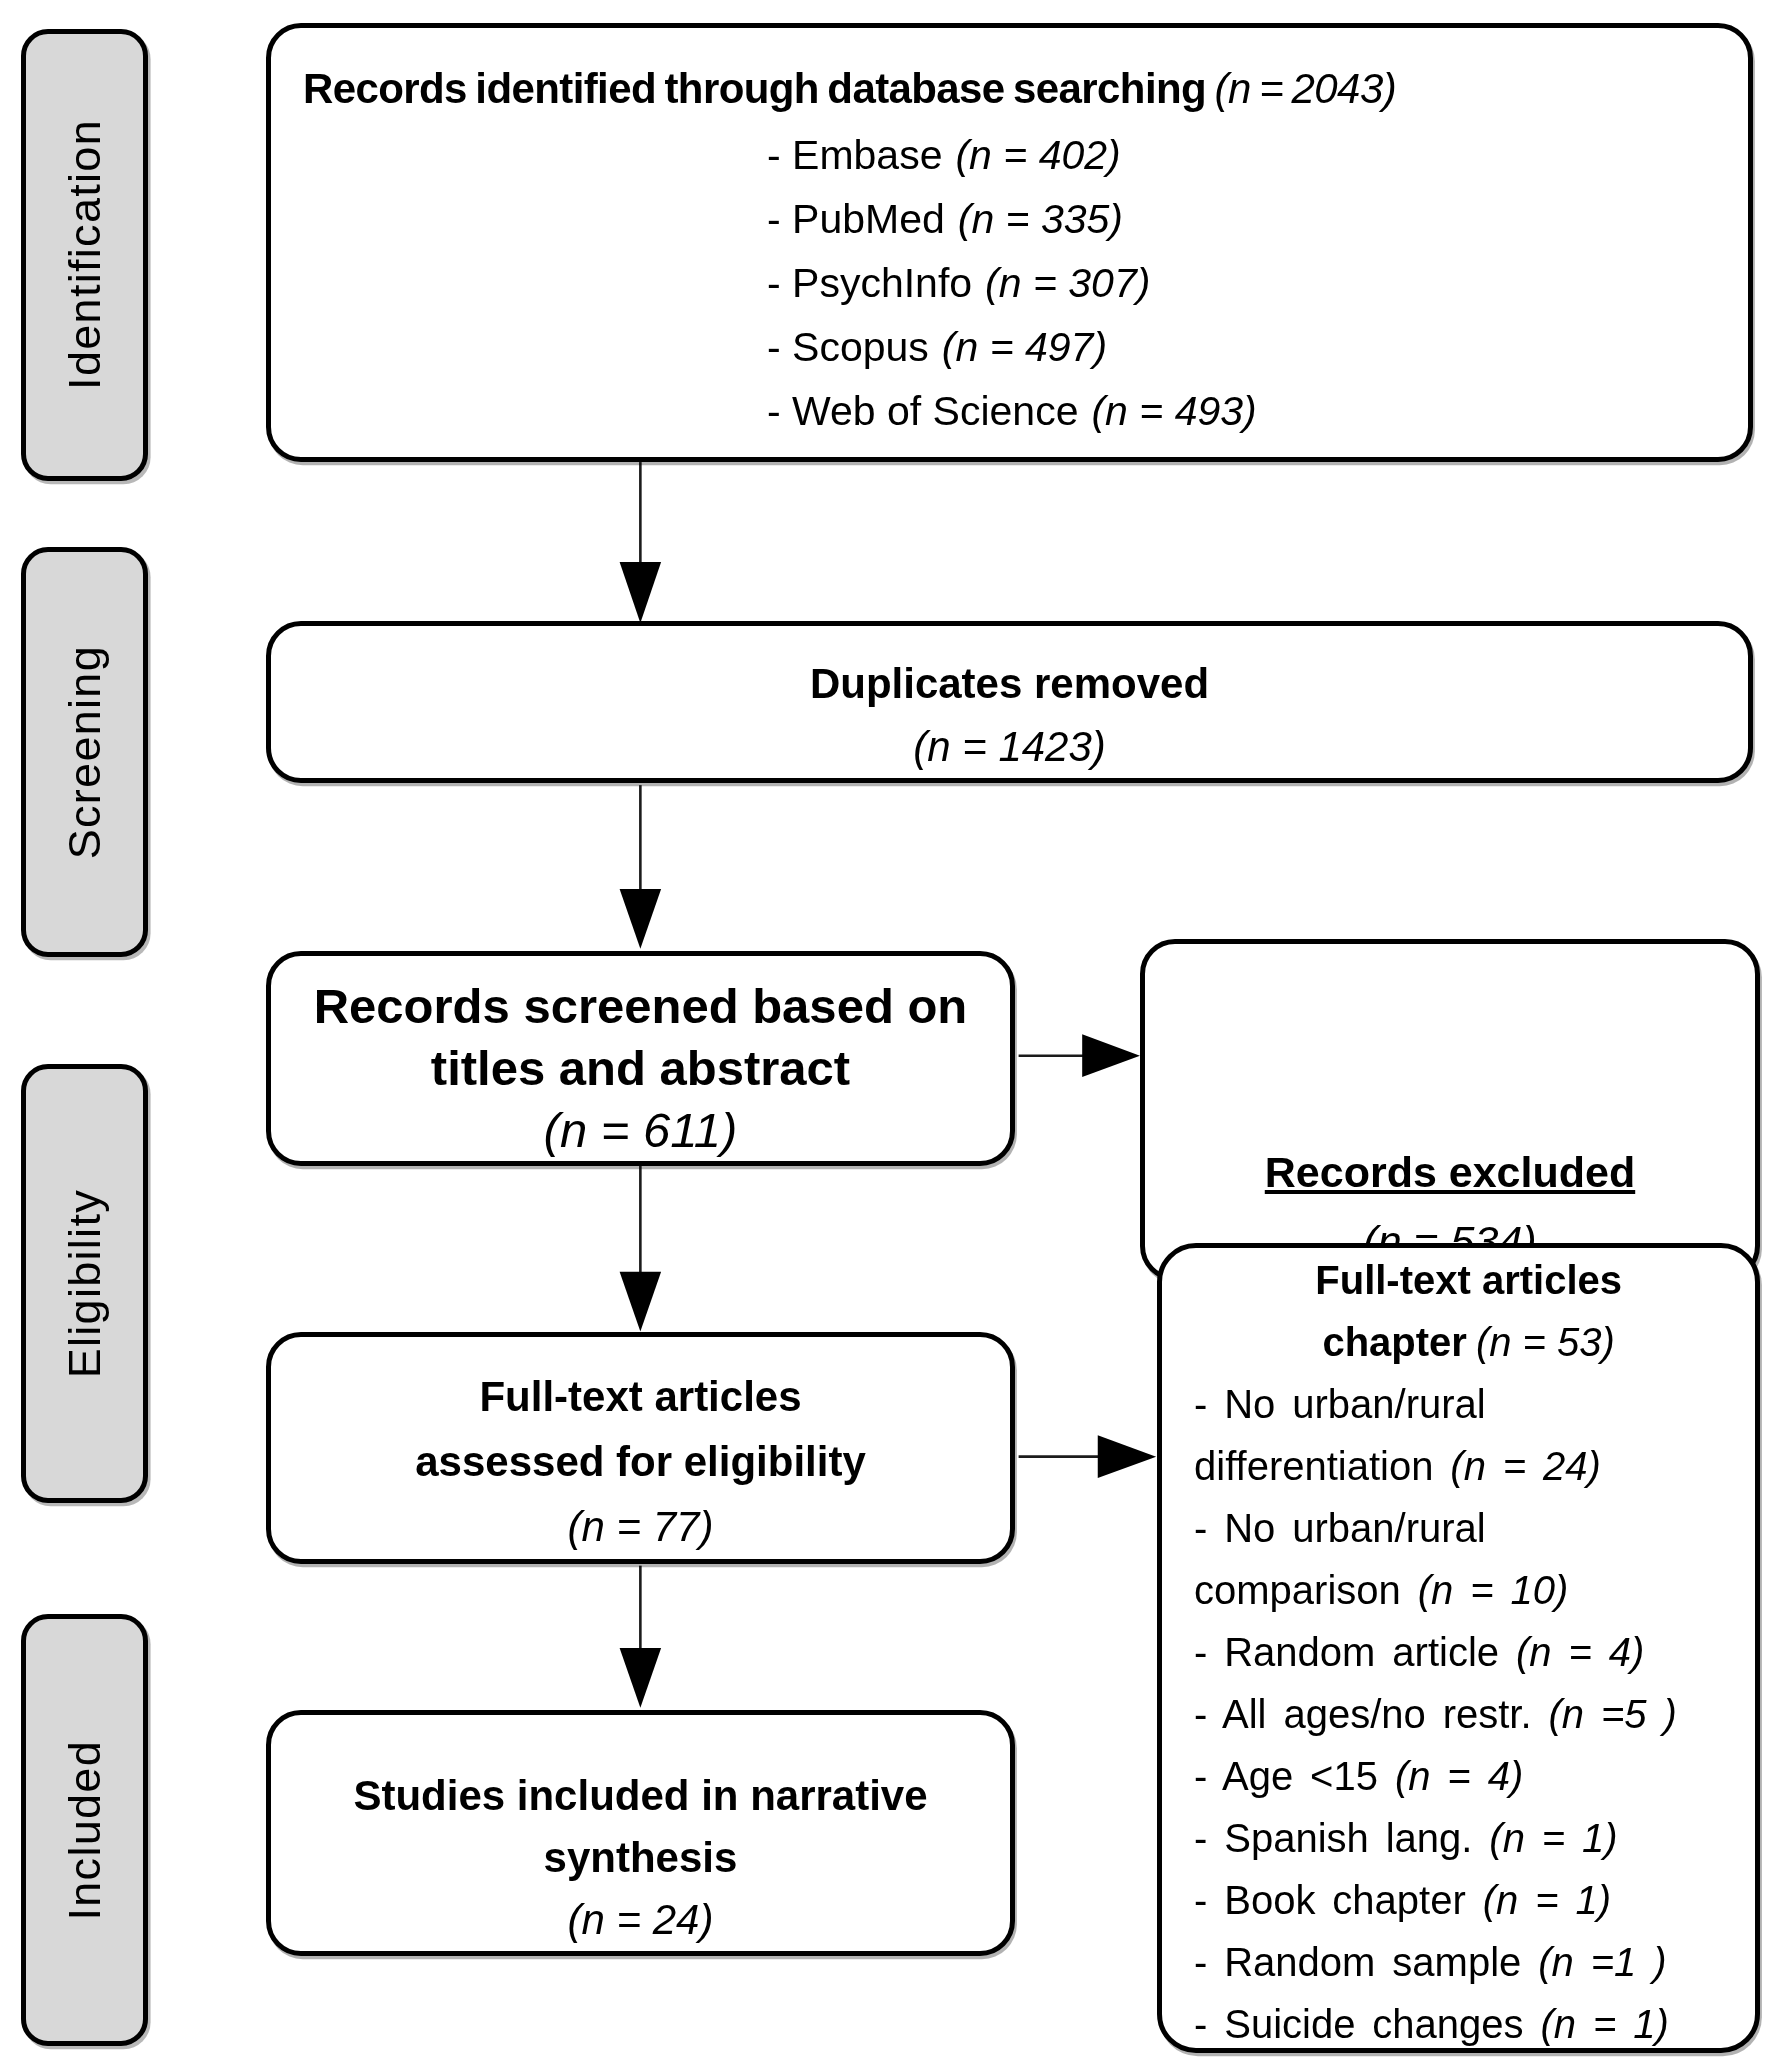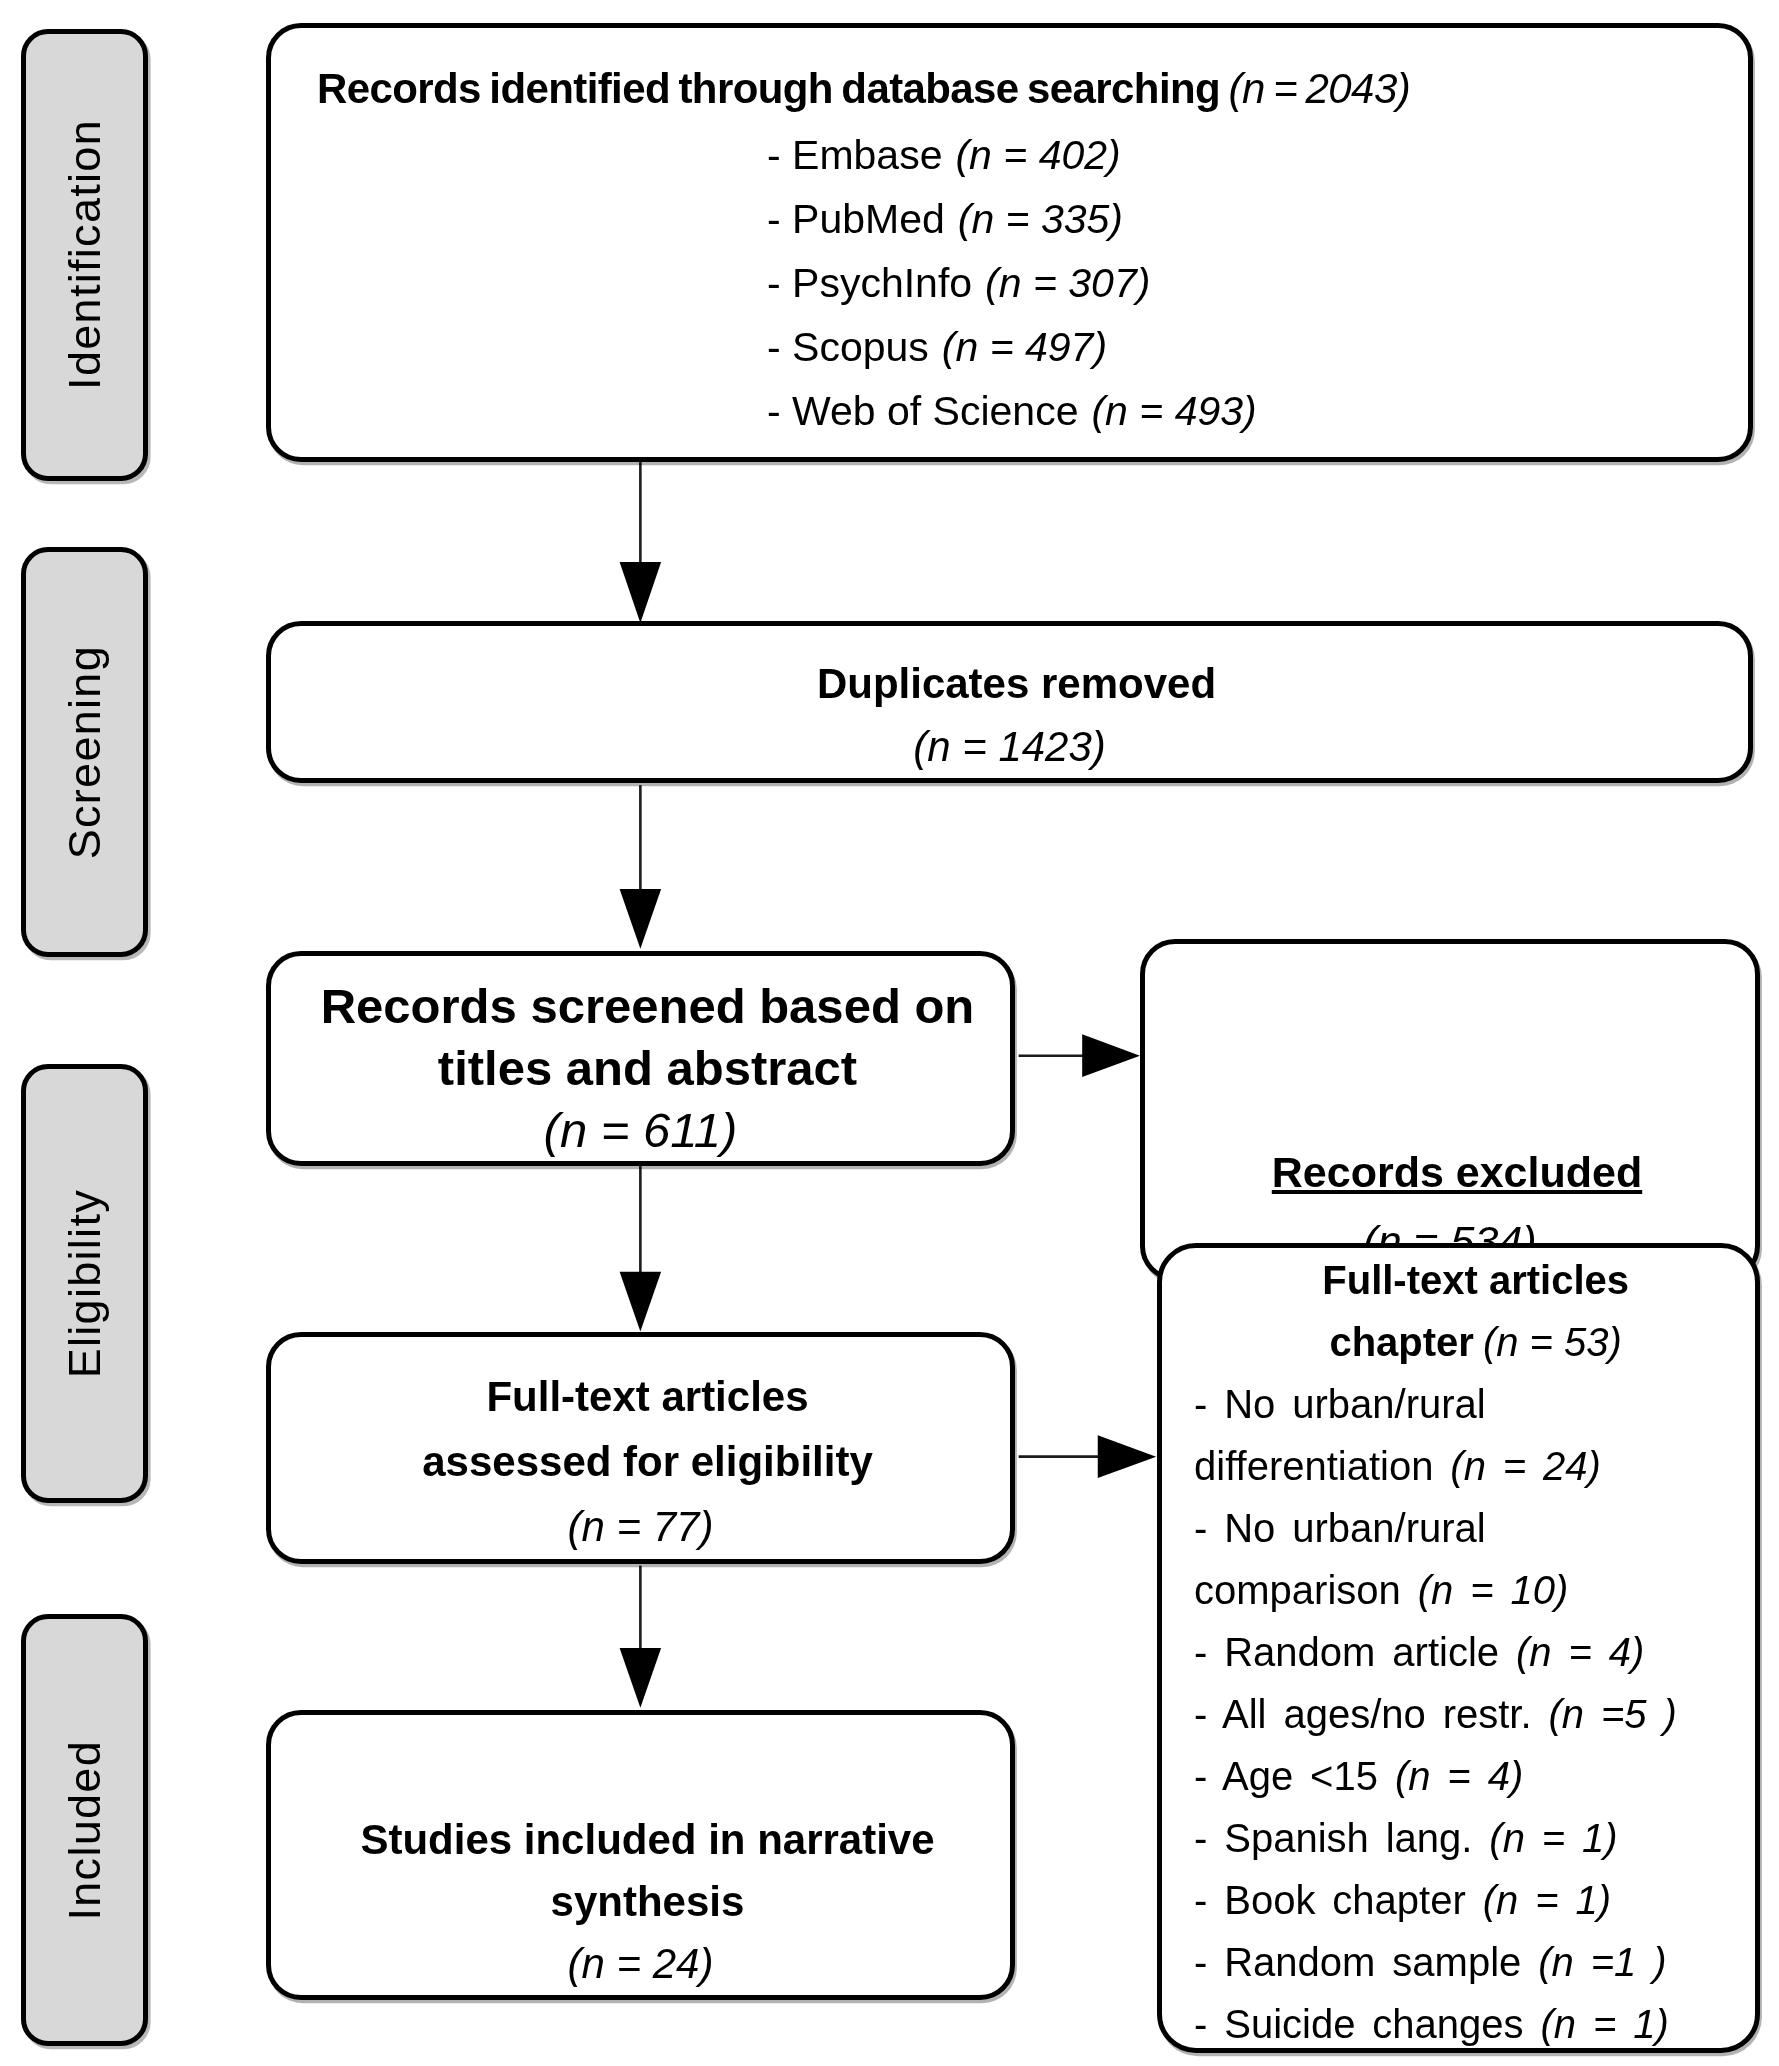--- a/index.html
+++ b/index.html
@@ -24,37 +24,37 @@
   #stage-included{top:1614px;height:432px;}
 
   
   .box{
     position:absolute;box-sizing:border-box;background:#fff;
     border:5.2px solid #000;border-radius:35px;
     box-shadow:1.9px 3.2px 0 rgba(0,0,0,0.30);
     display:flex;flex-direction:column;justify-content:flex-end;
     text-align:center;
   }
-  .b{font-weight:bold;margin-left:14px;}
+  .b{font-weight:bold;}
   .cnt{font-style:italic;font-weight:normal;}
   .ml{margin-left:13px;}
 
   #box-identified{
     left:266px;top:23px;width:1487px;height:439px;
     justify-content:flex-start;text-align:left;
     padding:32px 19.5px 0 32px;
   }
   #box-identified .title{font-size:42px;line-height:58px;letter-spacing:-0.6px;word-spacing:-2.6px;}
   #box-identified .src-list{font-size:41px;line-height:64px;margin:5.2px 0 0 464px;}
 
   #box-duplicates{left:266px;top:621px;width:1487px;height:162px;font-size:42px;line-height:63px;}
   #box-screened{left:266px;top:951px;width:749px;height:215px;font-size:49px;line-height:62px;}
   #box-records-excluded{left:1140px;top:939px;width:620px;height:342px;font-size:43px;line-height:69px;text-decoration:underline;}
   #box-fulltext{left:266px;top:1332px;width:749px;height:232px;font-size:42px;line-height:65px;}
-  #box-included{left:266px;top:1710px;width:749px;height:290px;font-size:42px;line-height:62px;}
+  #box-included{left:266px;top:1710px;width:749px;height:246px;font-size:42px;line-height:62px;}
 
   #box-fulltext-excluded{
     left:1157px;top:1243px;width:603px;height:810px;
     justify-content:flex-start;padding:1.3px 11.7px 0 32px;border-radius:39px;
     font-size:40px;line-height:62px;
   }
   #box-fulltext-excluded .fte-title{text-align:center;font-size:40px;}
   #box-fulltext-excluded .fte-list{text-align:left;word-spacing:5.8px;}
   #box-fulltext-excluded .fte-title .cnt{margin-left:9px;}
 

